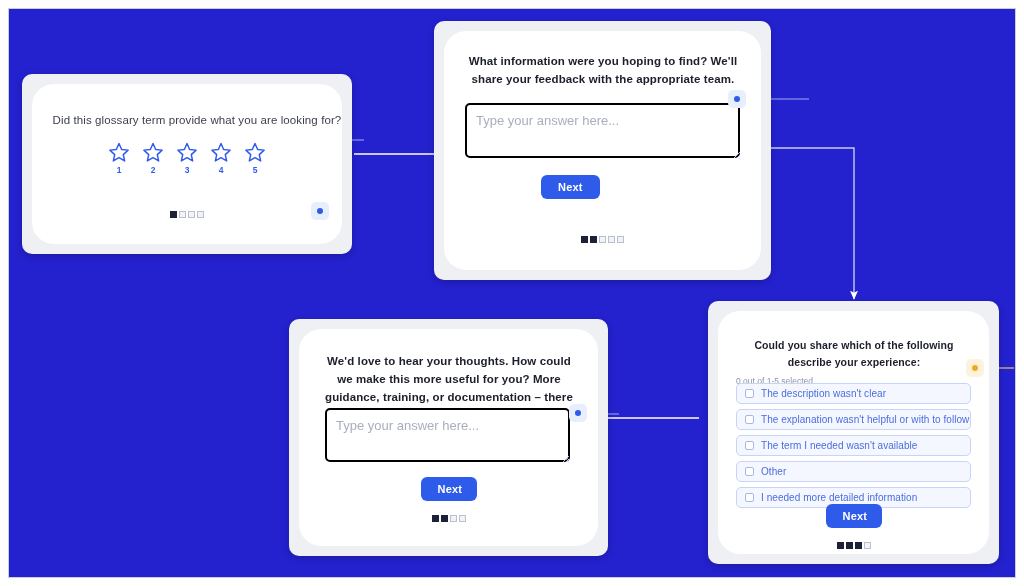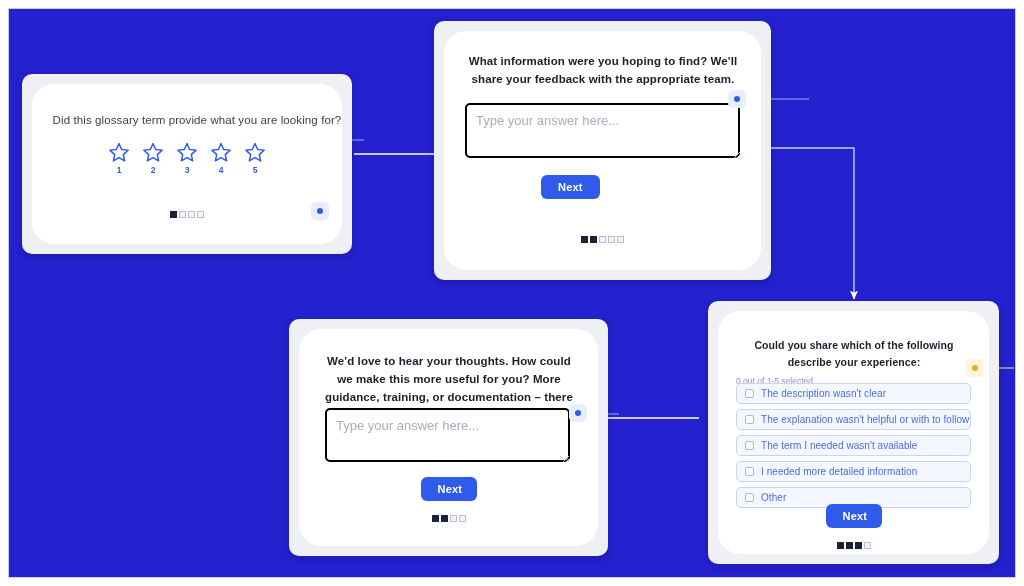--- a/index.html
+++ b/index.html
@@ -310,25 +310,25 @@
         <div class="opt">
           <span class="opt-box"></span>
           <span class="opt-label">The explanation wasn't helpful or with to follow</span>
         </div>
         <div class="opt">
           <span class="opt-box"></span>
           <span class="opt-label">The term I needed wasn't available</span>
         </div>
         <div class="opt">
           <span class="opt-box"></span>
+          <span class="opt-label">Other</span>
+        </div>
+        <div class="opt">
+          <span class="opt-box"></span>
           <span class="opt-label">I needed more detailed information</span>
-        </div>
-        <div class="opt">
-          <span class="opt-box"></span>
-          <span class="opt-label">Other</span>
         </div>
       </div>
 
       <button class="next-btn" style="position:absolute;left:0;right:0;top:193px;width:56px;margin:0 auto;">Next</button>
 
       <div class="progress" style="position:absolute;left:0;top:231px;width:100%;">
         <span class="pg on"></span>
         <span class="pg on"></span>
         <span class="pg on"></span>
         <span class="pg"></span>

